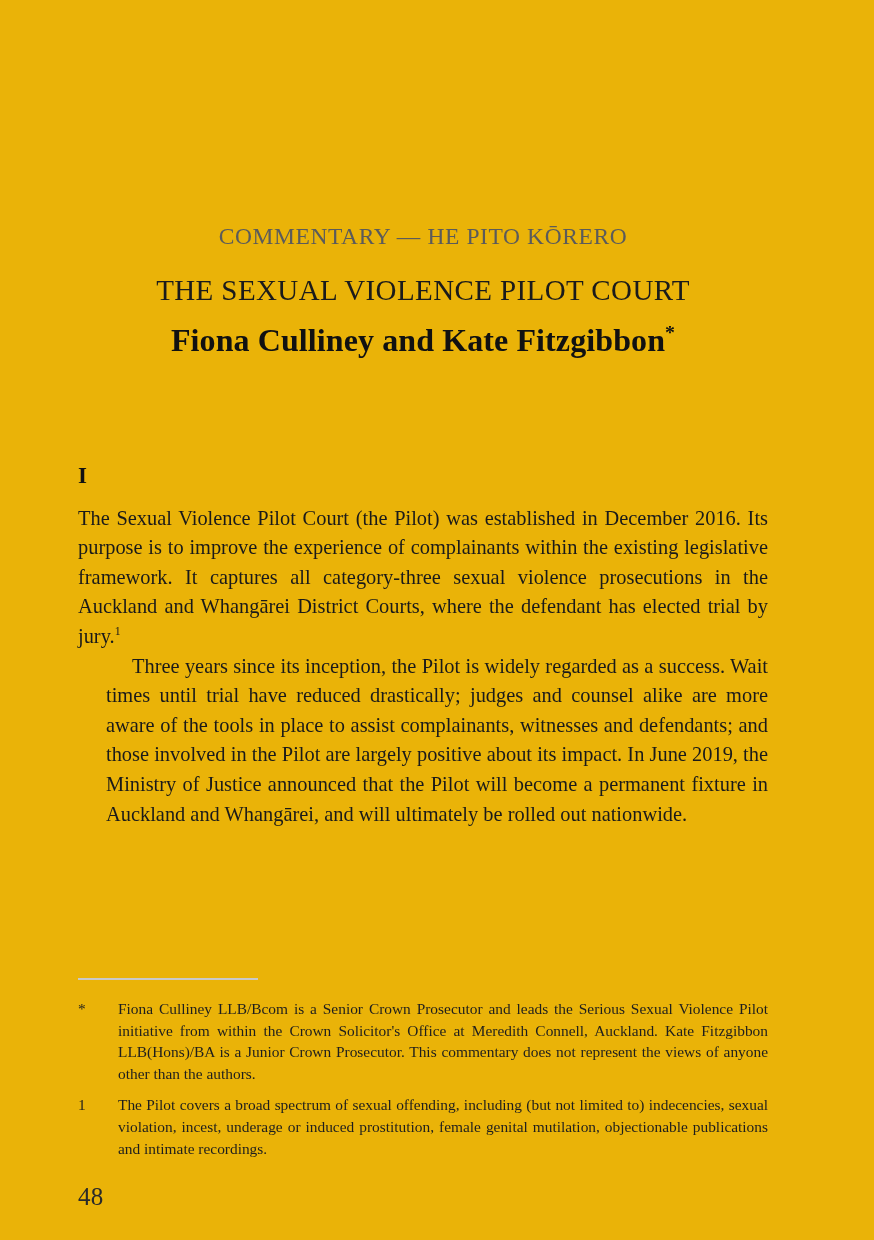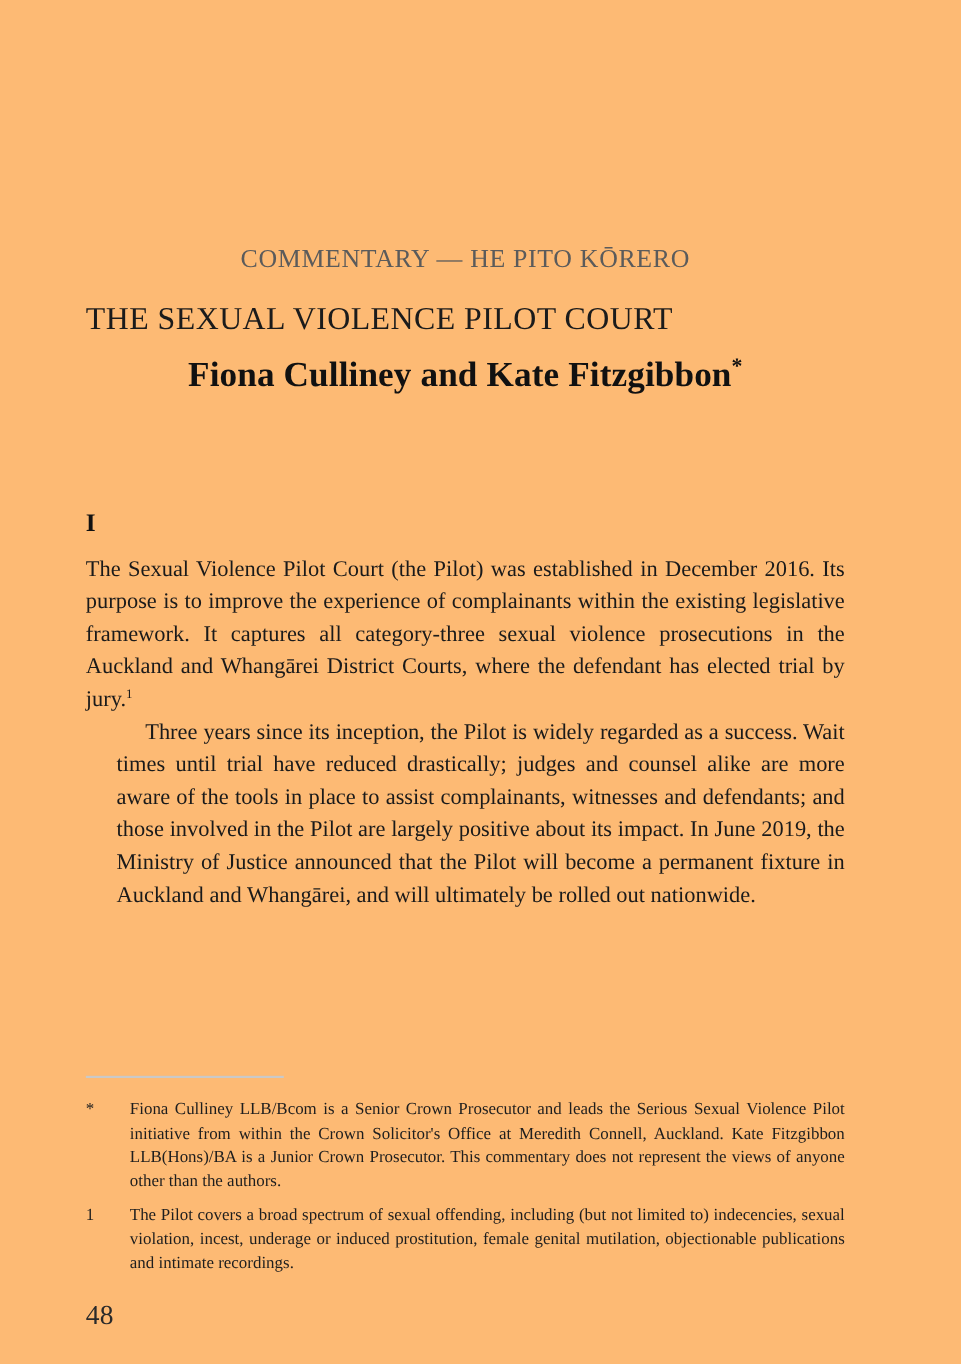--- a/index.html
+++ b/index.html
@@ -10,21 +10,21 @@
   }
   body {
     font-family: "Liberation Serif", "DejaVu Serif", serif;
     color: #1a1a1a;
   }
   .page {
     position: relative;
     width: 874px;
     height: 1240px;
     margin: 0 auto;
-    background: #fdba74;
+    background: #eab308;
     overflow: hidden;
     box-sizing: border-box;
   }
 
   
   .content {
     position: absolute;
     left: 78px;
     top: 0;
     width: 690px;
@@ -38,21 +38,21 @@
     font-size: 23.5px;
     line-height: 1.25;
     letter-spacing: 0.6px;
     color: #5b5b5b;
     font-weight: 400;
     white-space: nowrap;
   }
   .doc-title {
     margin: 0;
     padding-top: 22px;
-    text-align: left;
+    text-align: center;
     font-size: 29px;
     line-height: 1.2;
     letter-spacing: 0.4px;
     color: #1b1b1b;
     font-weight: 400;
     white-space: nowrap;
   }
   .authors {
     margin: 0;
     padding-top: 13px;

